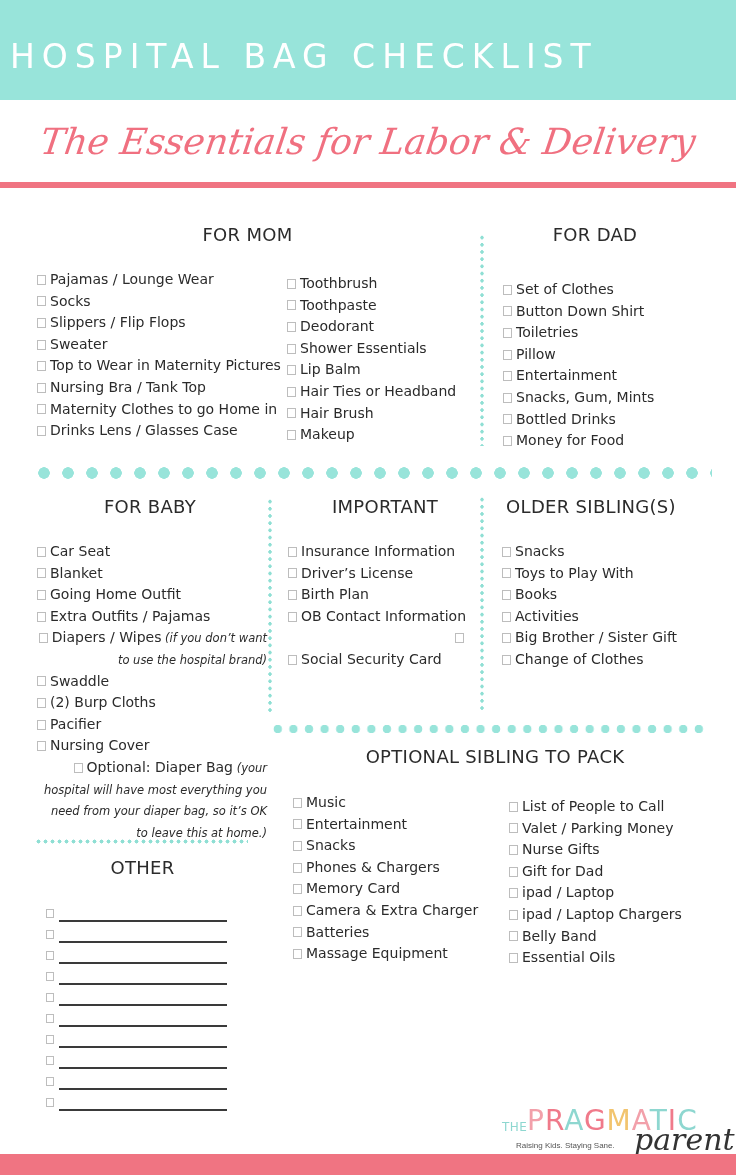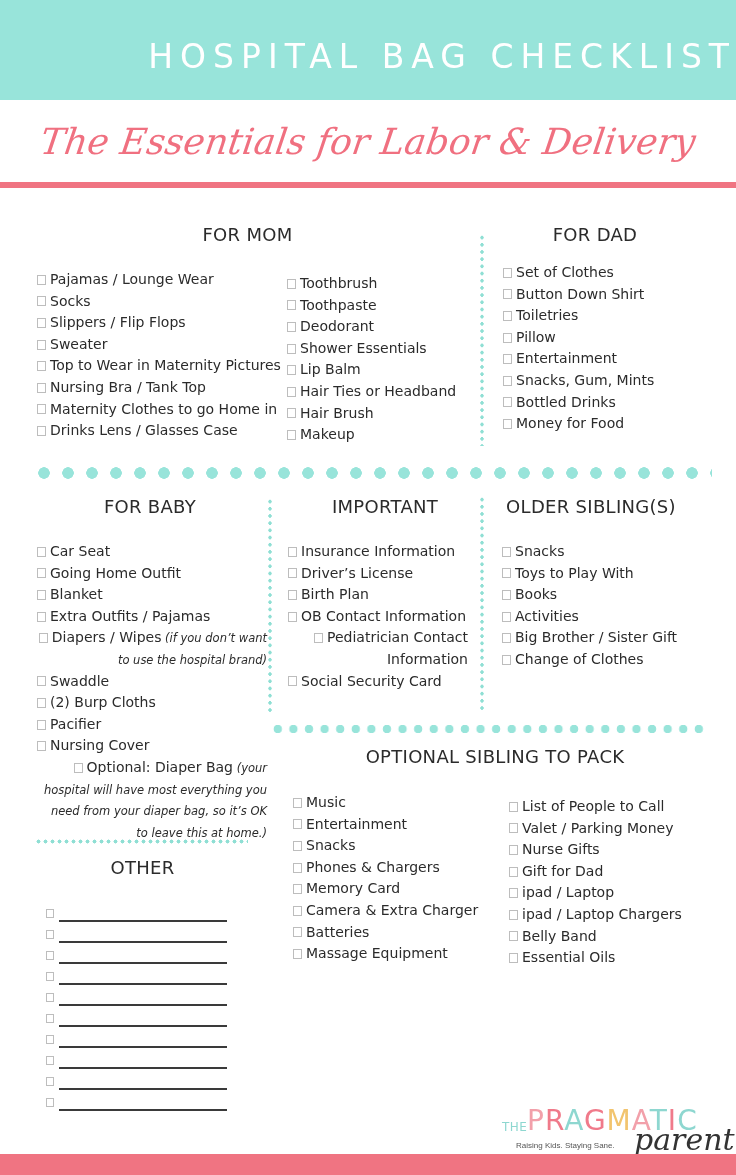--- a/index.html
+++ b/index.html
@@ -1,20 +1,20 @@
 <!DOCTYPE html>
 <html><head>
 <meta charset="utf-8">
 <style>
   * { box-sizing: border-box; margin: 0; padding: 0; }
   html, body { width: 736px; height: 1175px; background: #ffffff; overflow: hidden; }
   body { position: relative; font-family: "Liberation Sans", "DejaVu Sans", sans-serif; color: #2b2b2b; }
 
   .topbar { position: absolute; left: 0; top: 0; width: 736px; height: 100px; background: #98e4da; }
-  .topbar .title { position: absolute; left: 0; top: 37px; width: 736px; text-align: right; color: #ffffff;
+  .topbar .title { position: absolute; left: 0; top: 37px; width: 736px; text-align: left; color: #ffffff;
     font-size: 33px; letter-spacing: 7px; font-family: "DejaVu Sans", sans-serif; font-weight: normal; line-height: 40px; padding-left: 10px; }
 
   .subtitle { position: absolute; left: 0; top: 112px; width: 736px; text-align: center; color: #f07080;
     font-family: "DejaVu Serif", serif; font-style: italic; font-size: 36px; line-height: 60px; transform: skewX(-8deg); }
 
   .pinkline { position: absolute; left: 0; top: 182px; width: 736px; height: 6px; background: #f07482; }
 
   .heading { position: absolute; font-family: "DejaVu Sans", sans-serif; font-size: 18px; color: #2b2b2b; text-align: center; line-height: 22px; letter-spacing: 0.3px; }
 
   .list { position: absolute; list-style: none; font-family: "DejaVu Sans", sans-serif; font-size: 14px; color: #2b2b2b; text-align: right; }
@@ -123,21 +123,21 @@
     </li>
     <li>
       <span class="cb"></span>
       <span>Makeup</span>
     </li>
   </ul>
 
 <div class="vdots" style="left:480px; top:234px; height:212px;"></div>
 
 <div class="heading" style="left:500px; top:224px; width:190px;">FOR DAD</div>
-<ul class="list" id="dad-list" style="left:503px; top:262px;">
+<ul class="list" id="dad-list" style="left:503px; top:279px;">
     <li>
       <span class="cb"></span>
       <span>Set of Clothes</span>
     </li>
     <li>
       <span class="cb"></span>
       <span>Button Down Shirt</span>
     </li>
     <li>
       <span class="cb"></span>
@@ -168,25 +168,25 @@
 <div class="hdots-big" style="left:32px; top:466px; width:680px;"></div>
 
 <div class="heading" style="left:50px; top:496px; width:200px;">FOR BABY</div>
 <ul class="list" id="baby-list" style="left:37px; top:541px; width:230px;">
     <li>
       <span class="cb"></span>
       <span>Car Seat</span>
     </li>
     <li>
       <span class="cb"></span>
+      <span>Blanket</span>
+    </li>
+    <li>
+      <span class="cb"></span>
       <span>Going Home Outfit</span>
-    </li>
-    <li>
-      <span class="cb"></span>
-      <span>Blanket</span>
     </li>
     <li>
       <span class="cb"></span>
       <span>Extra Outfits / Pajamas</span>
     </li>
     <li class="wrap"><span class="cb"></span><span>Diapers / Wipes</span><span class="note"> (if you don’t want to use the hospital brand)</span></li>
     <li>
       <span class="cb"></span>
       <span>Swaddle</span>
     </li>
@@ -218,21 +218,21 @@
       <span>Driver’s License</span>
     </li>
     <li>
       <span class="cb"></span>
       <span>Birth Plan</span>
     </li>
     <li>
       <span class="cb"></span>
       <span>OB Contact Information</span>
     </li>
-    <li class="wrap"><span class="cb"></span><span>Pediatrician Contact Information</span></li>
+    <li class="wrap"><span class="cb"></span></li>
     <li>
       <span class="cb"></span>
       <span>Social Security Card</span>
     </li>
   </ul>
 
 <div class="vdots" style="left:480px; top:496px; height:216px;"></div>
 
 <div class="heading" style="left:496px; top:496px; width:190px;">OLDER SIBLING(S)</div>
 <ul class="list" id="siblings-list" style="left:502px; top:541px;">

